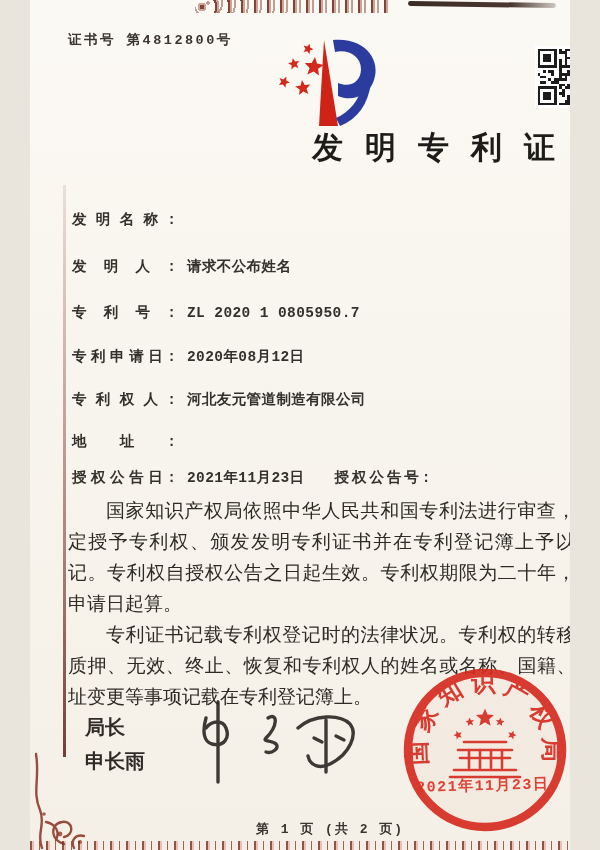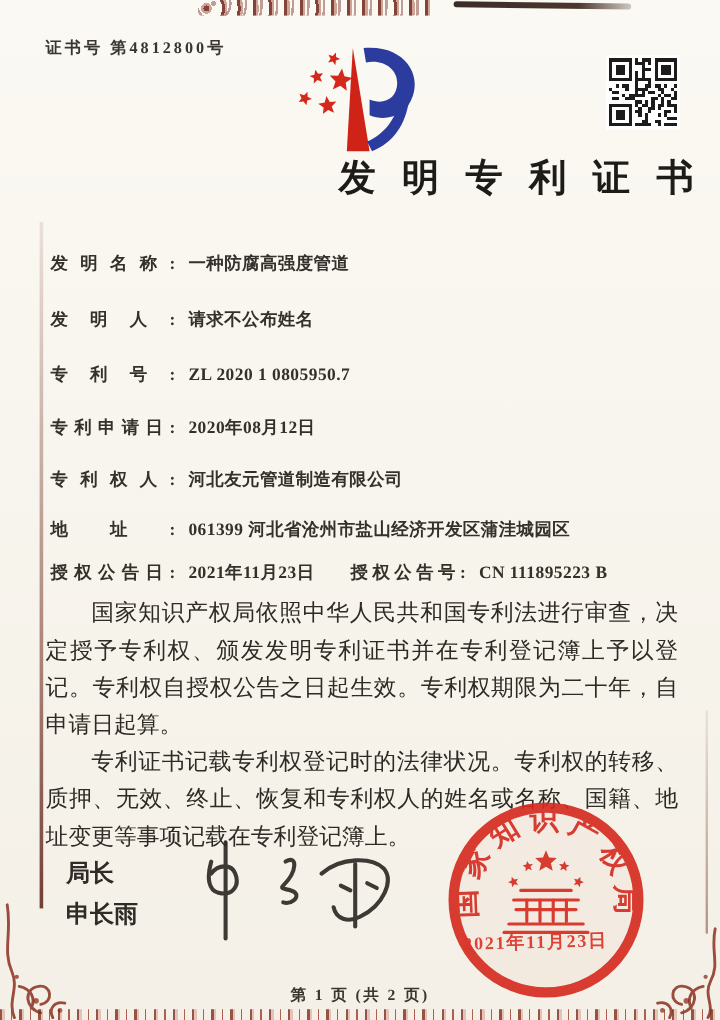--- a/index.html
+++ b/index.html
@@ -1,19 +1,19 @@
 <!DOCTYPE html>
 <html><head>
 <meta charset="utf-8">
 <style>
   html,body{margin:0;padding:0;background:#e9e5dc;}
   #page{
-    position:relative;width:600px;height:850px;margin:0 auto;overflow:hidden;
+    position:relative;width:540px;height:850px;margin:0 auto;overflow:hidden;
     background:linear-gradient(180deg,#fbf9f3 0%,#f8f5ee 45%,#f4f0e7 100%);
-    font-family:Liberation Serif, serif;color:#2d2a26;
+    font-family:Liberation Mono, monospace;color:#2d2a26;
   }
   
   .top-ornament{
     position:absolute;left:165px;top:0;width:195px;height:13px;opacity:.85;
     background:
       repeating-radial-gradient(circle at 7px 7px,#6d2418 0 2.5px,rgba(158,64,44,.55) 2.5px 4.5px,transparent 4.5px 13px),
       repeating-radial-gradient(circle at 13px 3px,rgba(109,36,24,.5) 0 2px,transparent 2px 13px);
   }
   .top-right-line{
     position:absolute;left:378px;top:2px;width:148px;height:4.5px;border-radius:3px;
@@ -248,47 +248,44 @@
         <rect x="0" y="14" width="7" height="7"></rect>
         <rect x="1" y="15" width="5" height="5" fill="#ffffff"></rect>
         <rect x="2" y="16" width="3" height="3" fill="#1c1c1c"></rect>
       </g>
   </svg>
 
   <div class="title">发明专利证书</div>
 
   <div class="row" style="top:210px">
     <span class="lbl">发明名称:</span>
-    <span class="val">一种防腐高强度管道</span>
   </div>
   <div class="row" style="top:257px">
     <span class="lbl">发明人:</span>
     <span class="val">请求不公布姓名</span>
   </div>
   <div class="row" style="top:303px">
     <span class="lbl">专利号:</span>
     <span class="val">ZL 2020 1 0805950.7</span>
   </div>
   <div class="row" style="top:347px">
     <span class="lbl">专利申请日:</span>
     <span class="val">2020年08月12日</span>
   </div>
   <div class="row" style="top:390px">
     <span class="lbl">专利权人:</span>
     <span class="val">河北友元管道制造有限公司</span>
   </div>
   <div class="row" style="top:432px">
     <span class="lbl">地址:</span>
-    <span class="val">061399 河北省沧州市盐山经济开发区蒲洼城园区</span>
   </div>
   <div class="row" style="top:468px">
     <span class="lbl">授权公告日:</span>
     <span class="val">2021年11月23日</span>
     <span class="lbl lbl2">授权公告号:</span>
-    <span class="val">CN 111895223 B</span>
   </div>
 
   <div class="body-text">
     <p>国家知识产权局依照中华人民共和国专利法进行审查，决定授予专利权、颁发发明专利证书并在专利登记簿上予以登记。专利权自授权公告之日起生效。专利权期限为二十年，自申请日起算。</p>
     <p>专利证书记载专利权登记时的法律状况。专利权的转移、质押、无效、终止、恢复和专利权人的姓名或名称、国籍、地址变更等事项记载在专利登记簿上。</p>
   </div>
 
   <div class="signer signer-title">局长</div>
   <div class="signer signer-name">申长雨</div>
 

